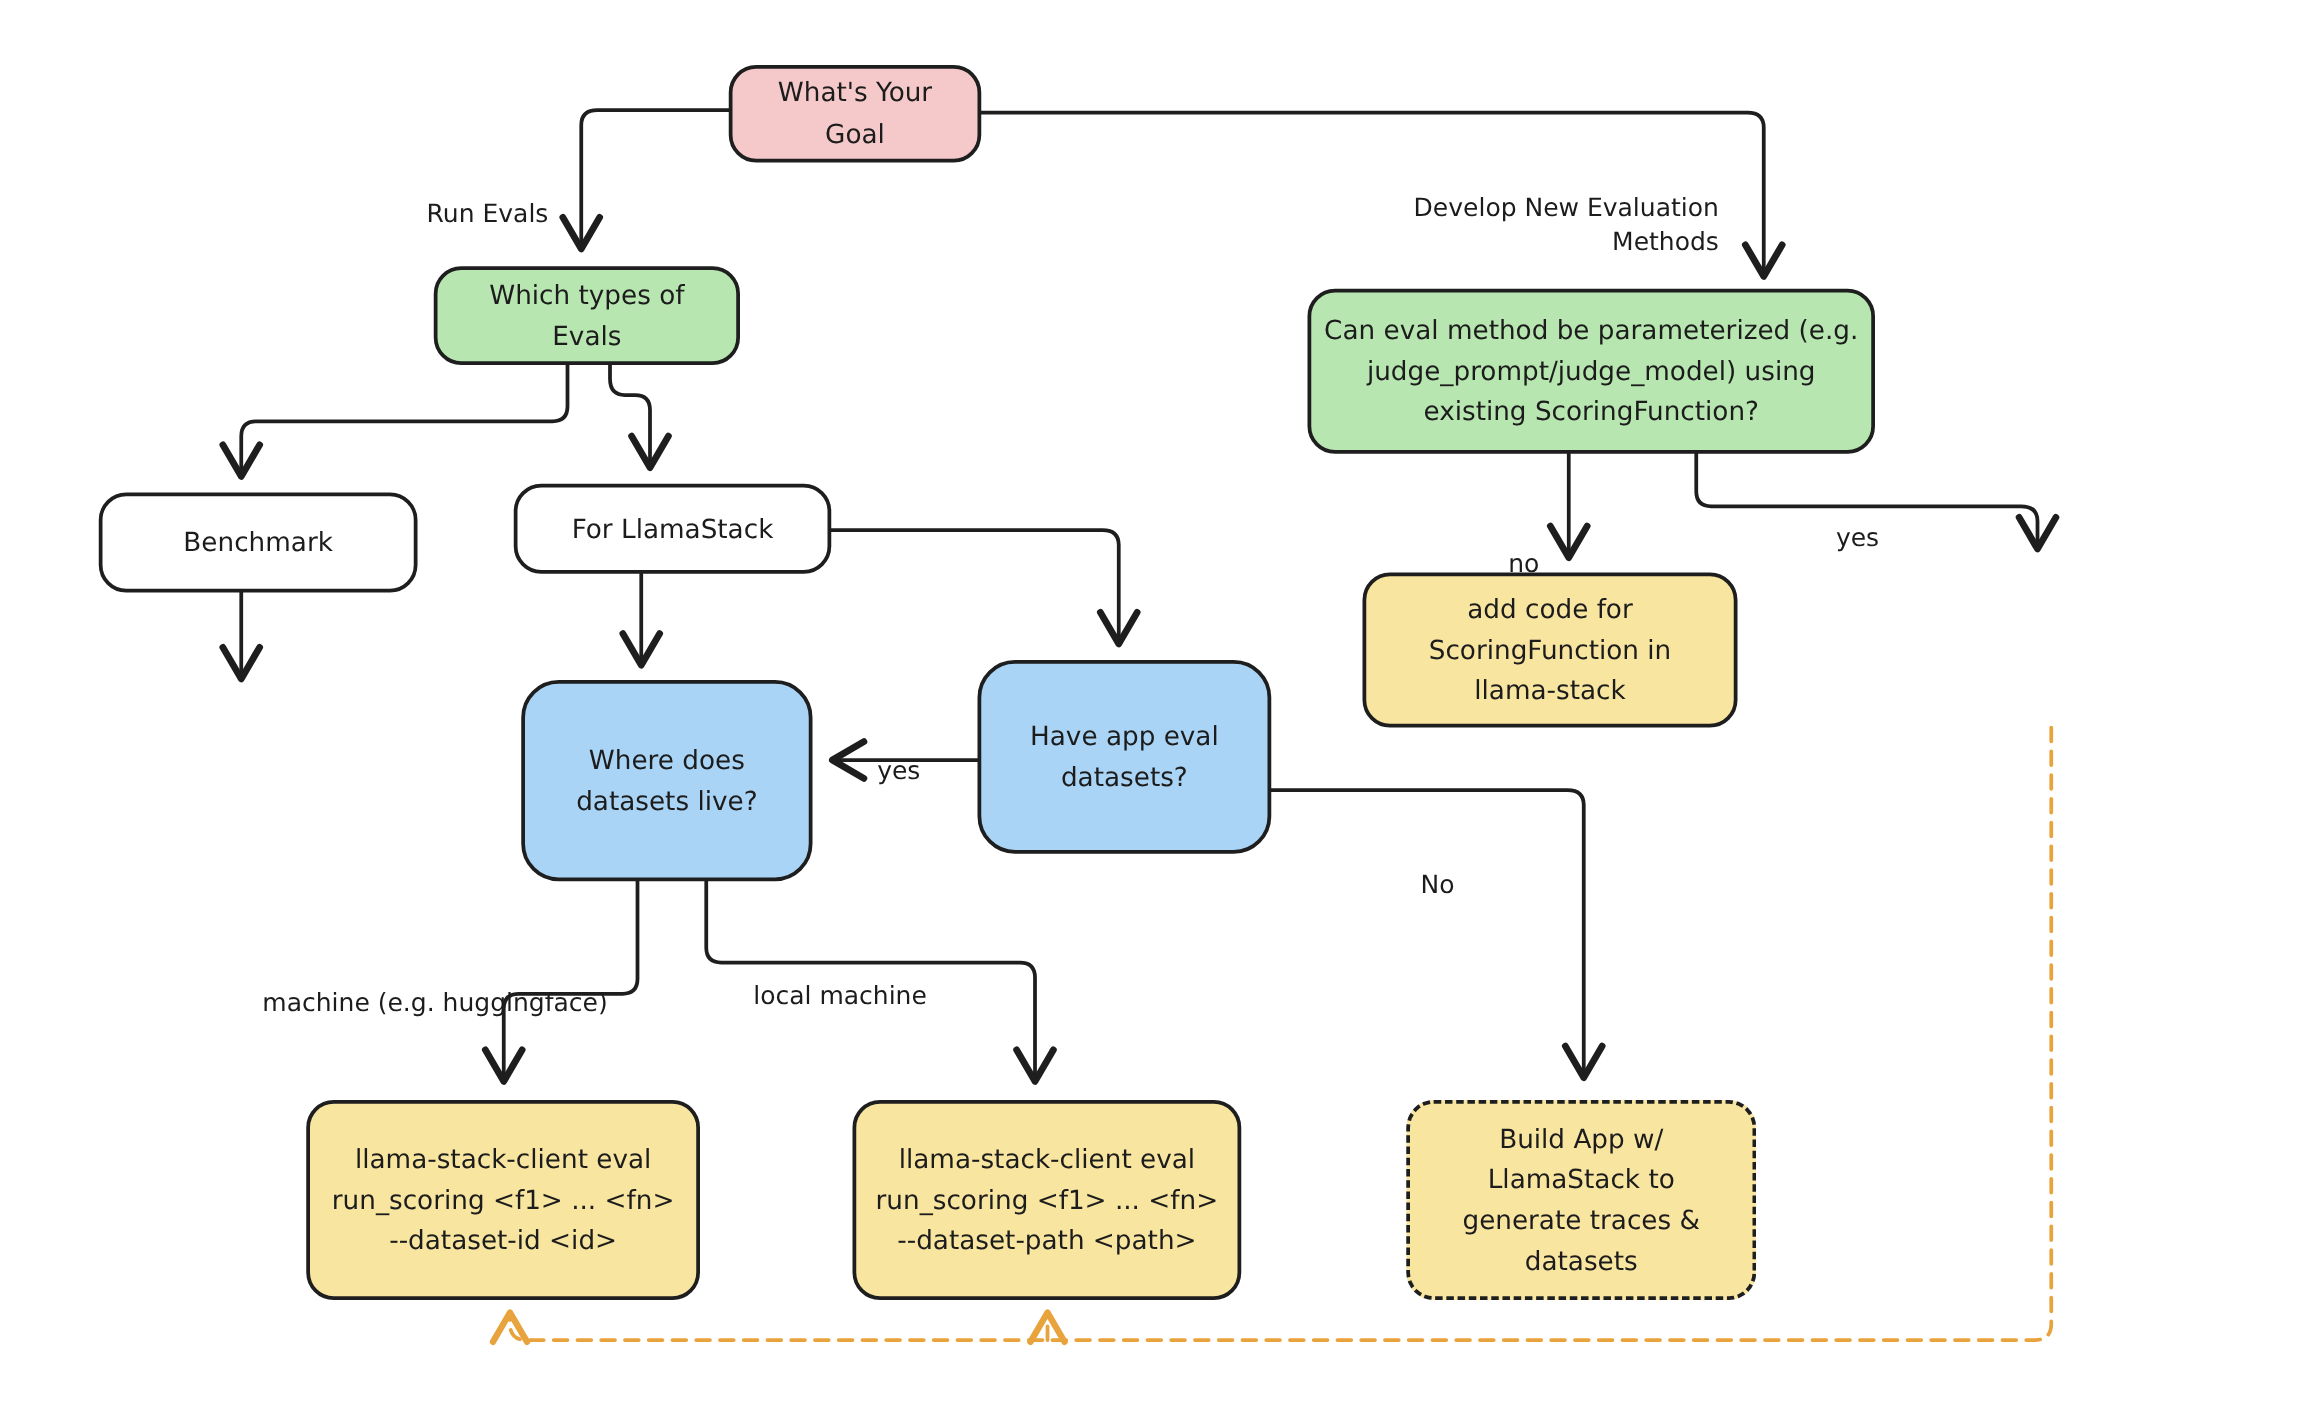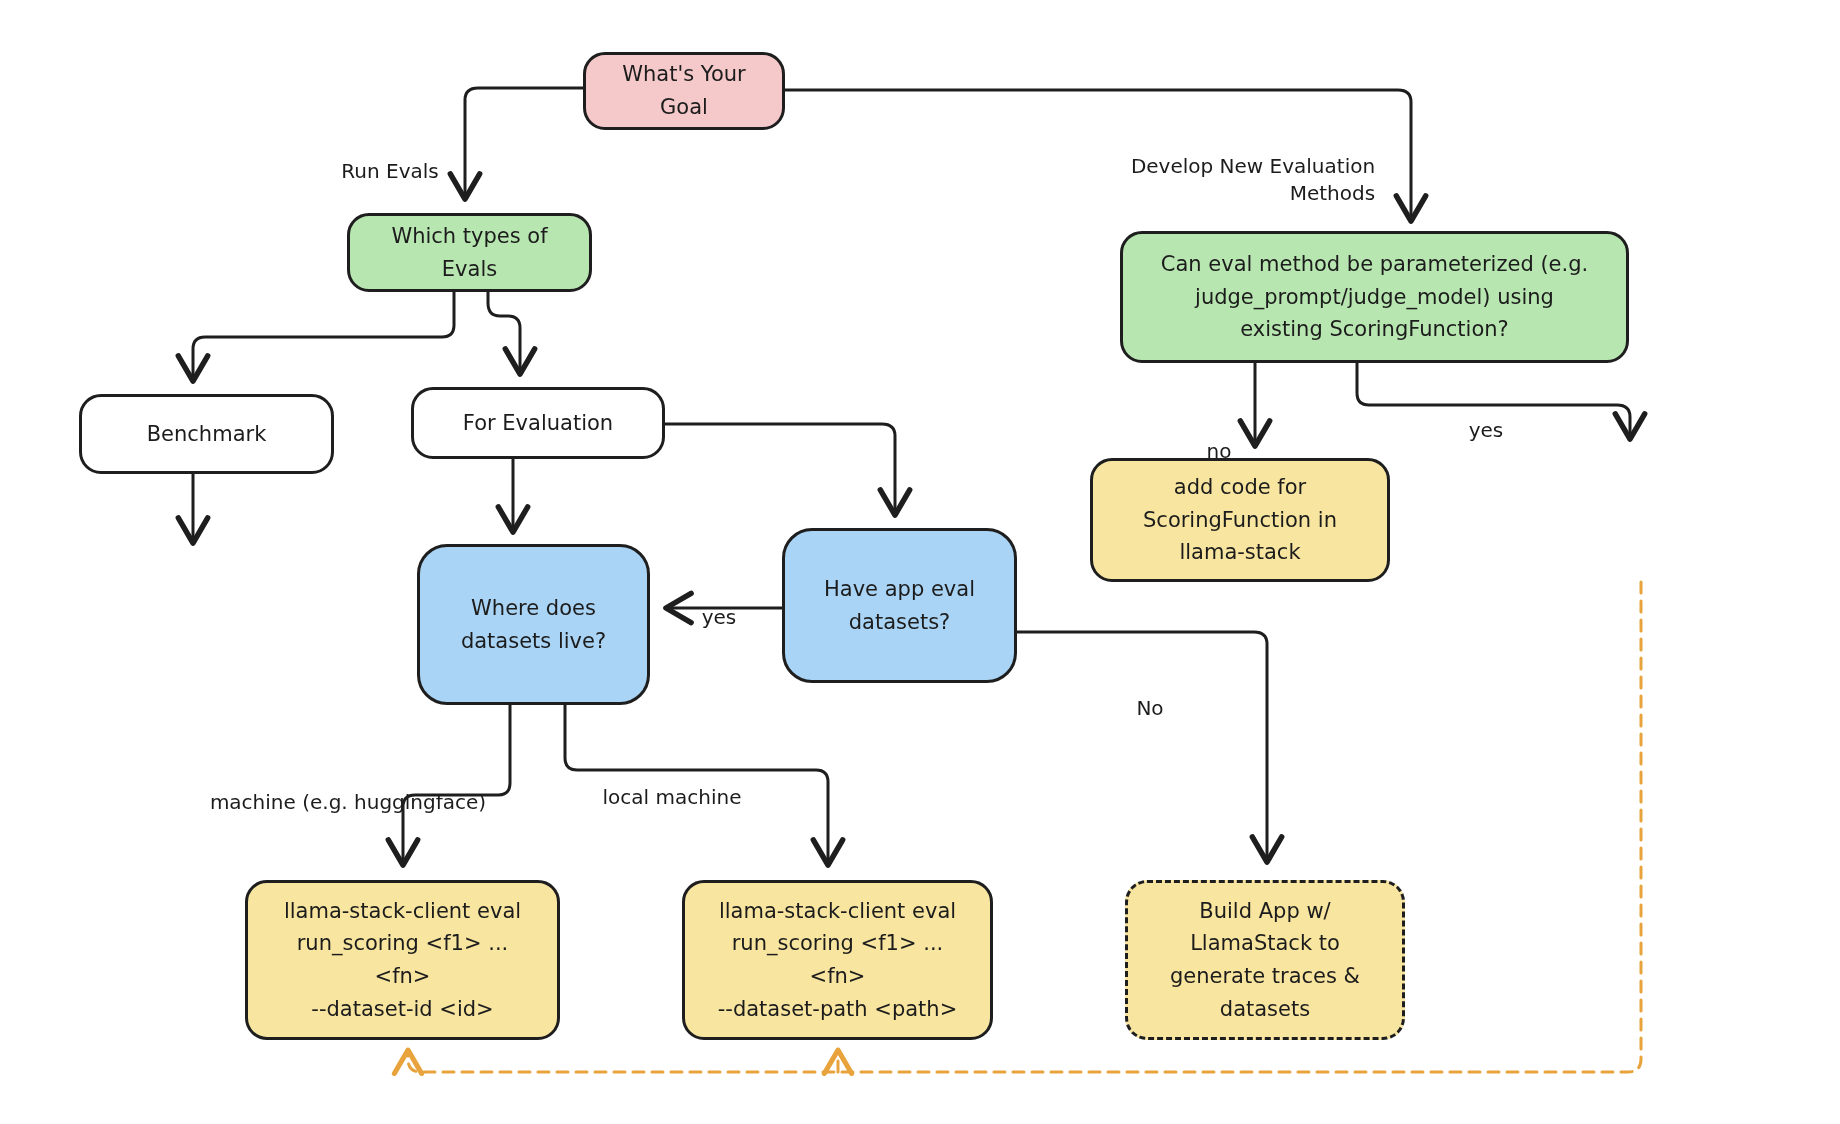--- a/index.html
+++ b/index.html
@@ -14,21 +14,21 @@
   svg.wires{position:absolute;left:0;top:0;width:1840px;height:1124px;}
   .node{
     position:absolute;
     box-sizing:border-box;
     border:3px solid #1e1e1e;
     border-radius:22px;
     display:flex;align-items:center;justify-content:center;
     text-align:center;
     font-size:21px;
     line-height:1.55;
-    padding:6px 26px;
+    padding:6px 10px;
     background:#fff;
   }
   .node span{white-space:pre-line;}
   .pink  {background:#f5c9c9;}
   .green {background:#b7e6b0;}
   .blue  {background:#a9d4f5;border-radius:30px;}
   .yellow{background:#f8e5a0;}
   .white {background:#ffffff;margin-left:12px;}
   .dashed{border-style:dashed;}
   .lbl{
@@ -81,32 +81,32 @@
   <div class="node pink" style="left:583px;top:52px;width:202px;height:78px">
     <span>What's Your
 Goal</span>
   </div>
 
   <div class="node green" style="left:347px;top:213px;width:245px;height:79px">
     <span>Which types of
 Evals</span>
   </div>
 
-  <div class="node green" style="left:1120px;top:231px;width:509px;height:132px">
+  <div class="node green" style="left:1046px;top:231px;width:454px;height:132px">
     <span>Can eval method be parameterized (e.g.
 judge_prompt/judge_model) using
 existing ScoringFunction?</span>
   </div>
 
   <div class="node white" style="left:67px;top:394px;width:255px;height:80px">
     <span>Benchmark</span>
   </div>
 
   <div class="node white" style="left:399px;top:387px;width:254px;height:72px">
-    <span>For Evaluation</span>
+    <span>For LlamaStack</span>
   </div>
 
 
   <div class="node blue" style="left:417px;top:544px;width:233px;height:161px">
     <span>Where does
 datasets live?</span>
   </div>
 
   <div class="node blue" style="left:782px;top:528px;width:235px;height:155px">
     <span>Have app eval

